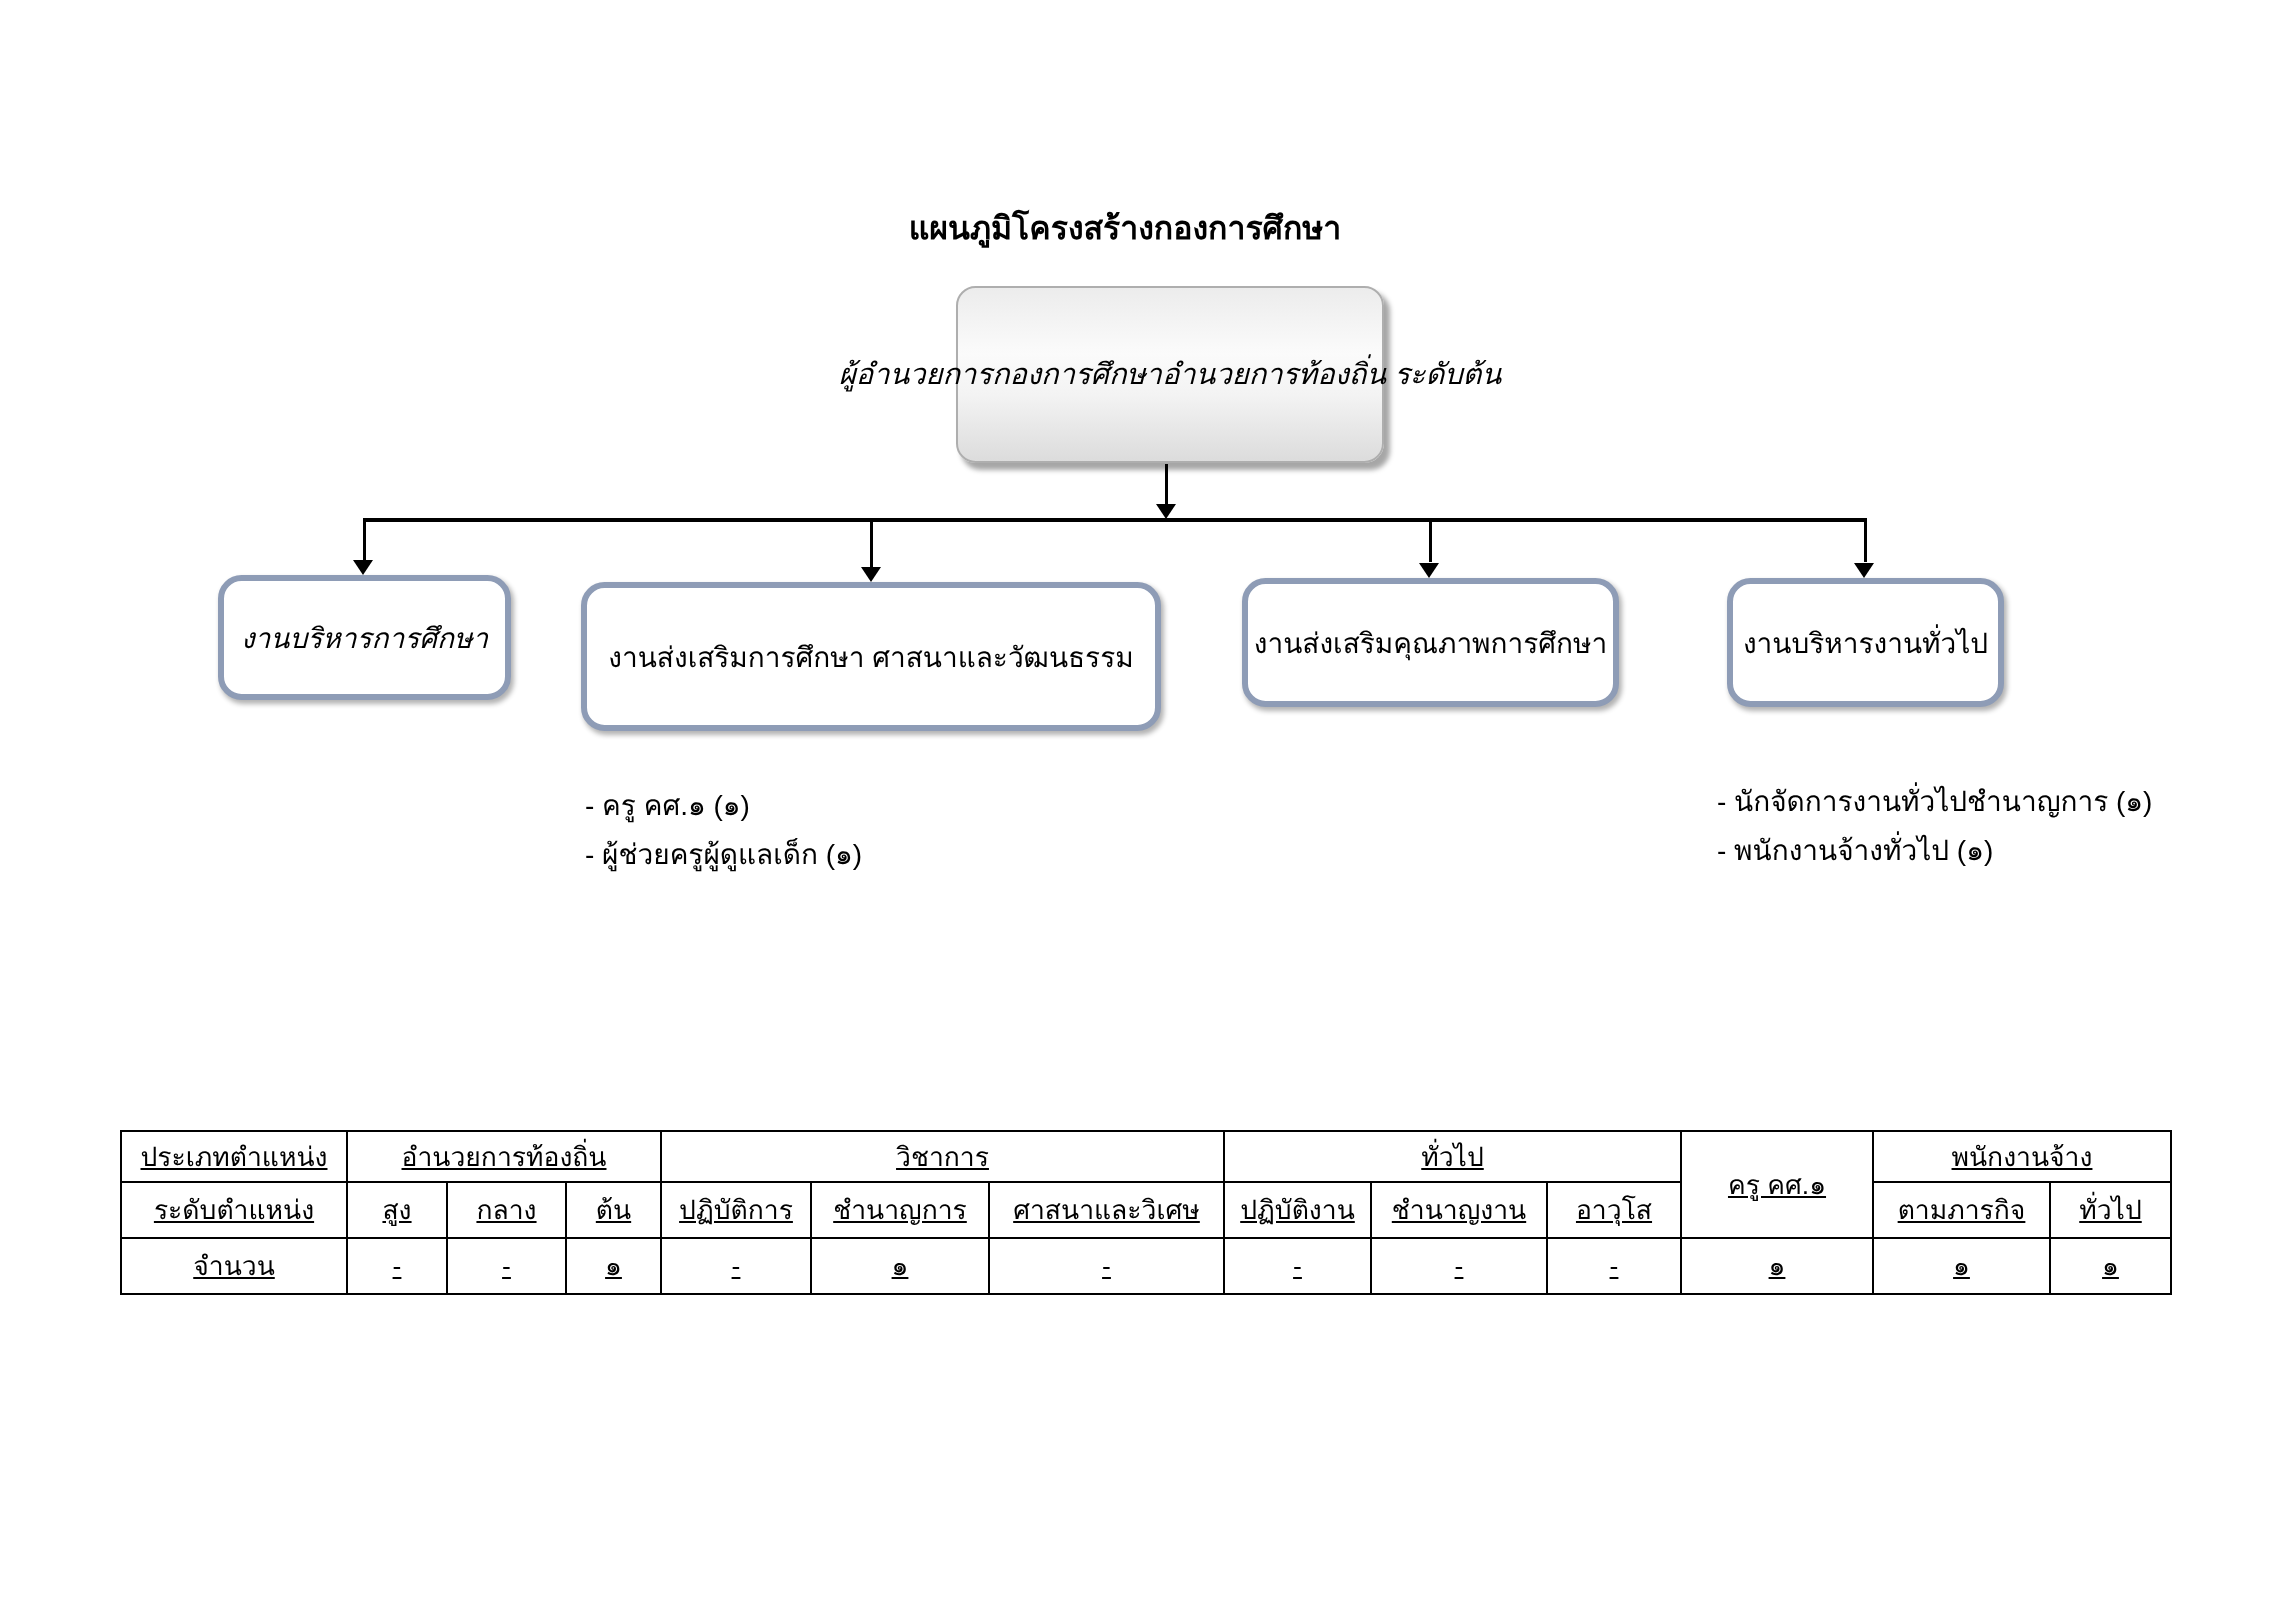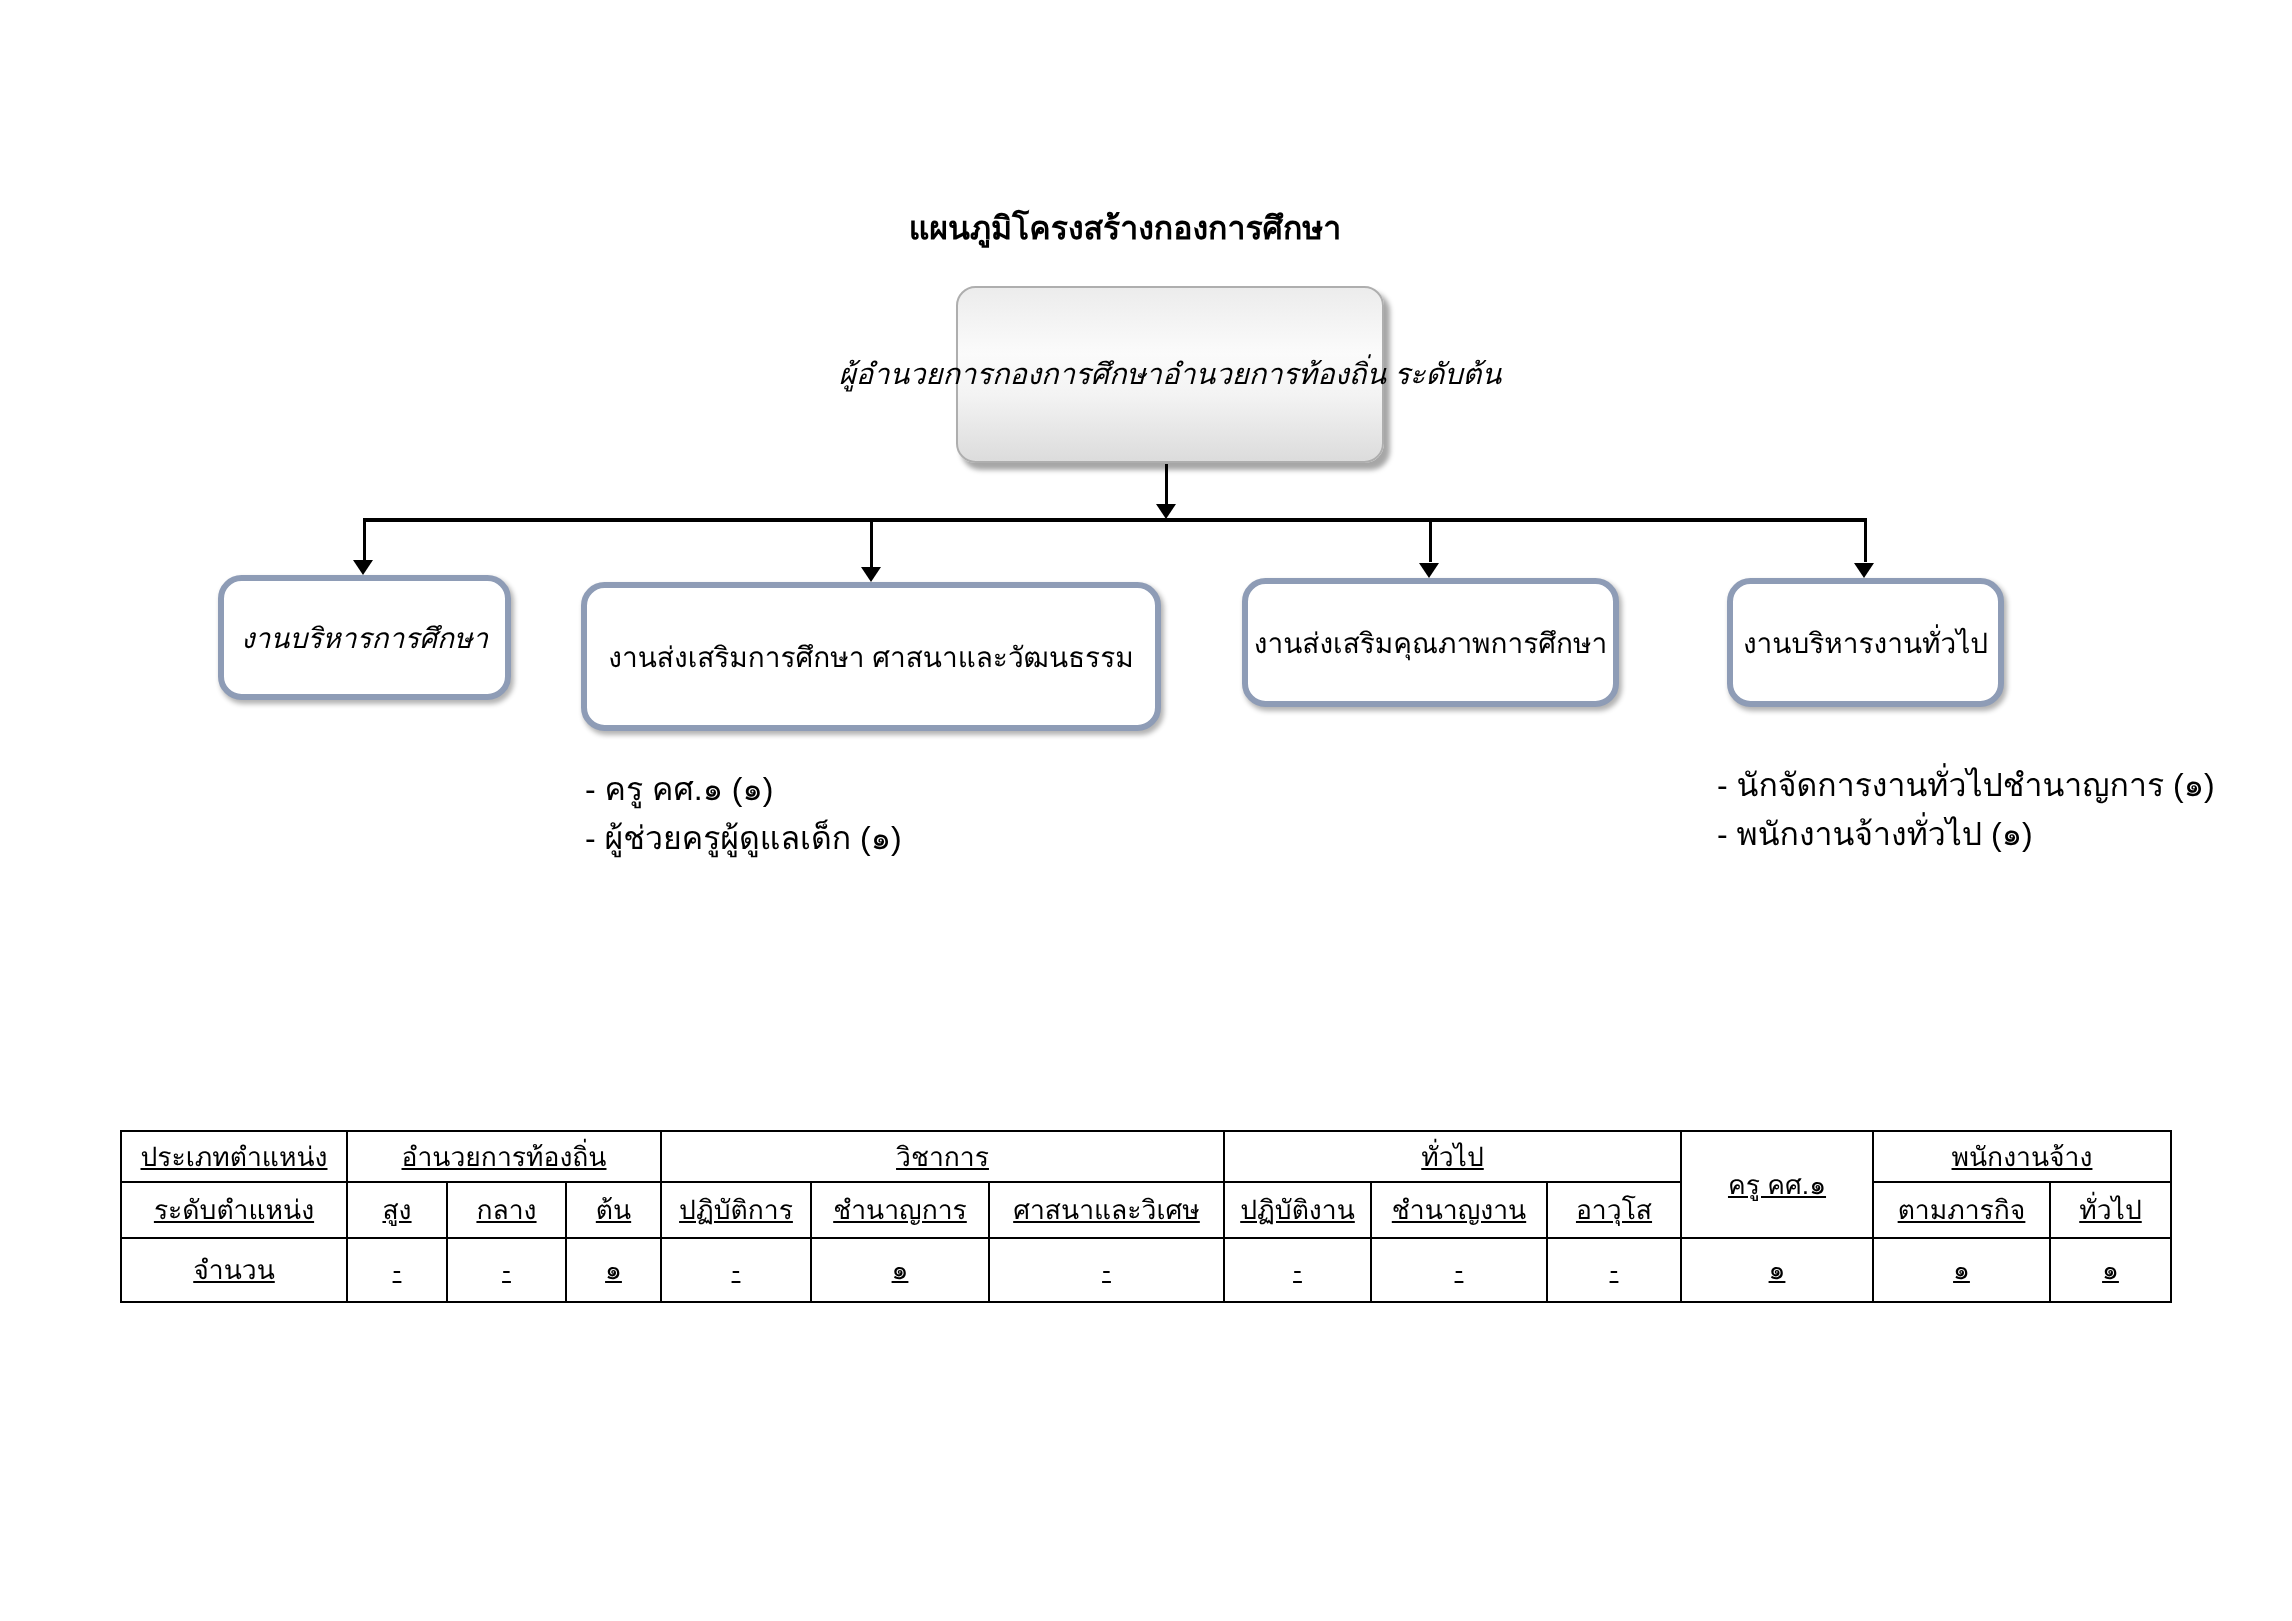--- a/index.html
+++ b/index.html
@@ -40,37 +40,37 @@
   
   .vline { position:absolute; width:2.9px; background:#000; }
   .hline { position:absolute; height:3.9px; background:#000; }
   .arrow-down {
     position:absolute; width:0; height:0;
     border-left:10.8px solid transparent; border-right:10.8px solid transparent;
     border-top:15.7px solid #000;
   }
 
   
-  .staff-list { position:absolute; font-size:32px; line-height:49px; white-space:nowrap; }
+  .staff-list { position:absolute; font-size:28px; line-height:49px; white-space:nowrap;margin-top:16px; }
 
   
   .summary-table {
     position:absolute; left:120px; top:1130px;
     border-collapse:collapse; table-layout:fixed;
     border:2.9px solid #000;
   }
   .summary-table td {
     border-left:2px solid #000; border-right:2px solid #000;
     border-top:2.9px solid #000; border-bottom:2.9px solid #000;
     text-align:center; vertical-align:middle;
     font-size:26.5px; padding:0 3.9px; white-space:nowrap; overflow:hidden;text-decoration:underline;
   }
   .summary-table tr.r1 { height:51px; }
   .summary-table tr.r2 { height:56px; }
-  .summary-table tr.r3 { height:64px;margin-left:25px; }
+  .summary-table tr.r3 { height:56px;margin-left:25px; }
 </style>
 </head>
 <body>
 
 <div class="page">
 
   <div class="chart-title">แผนภูมิโครงสร้างกองการศึกษา</div>
 
   <div class="root-box">
     <div>ผู้อำนวยการกองการศึกษา</div>

